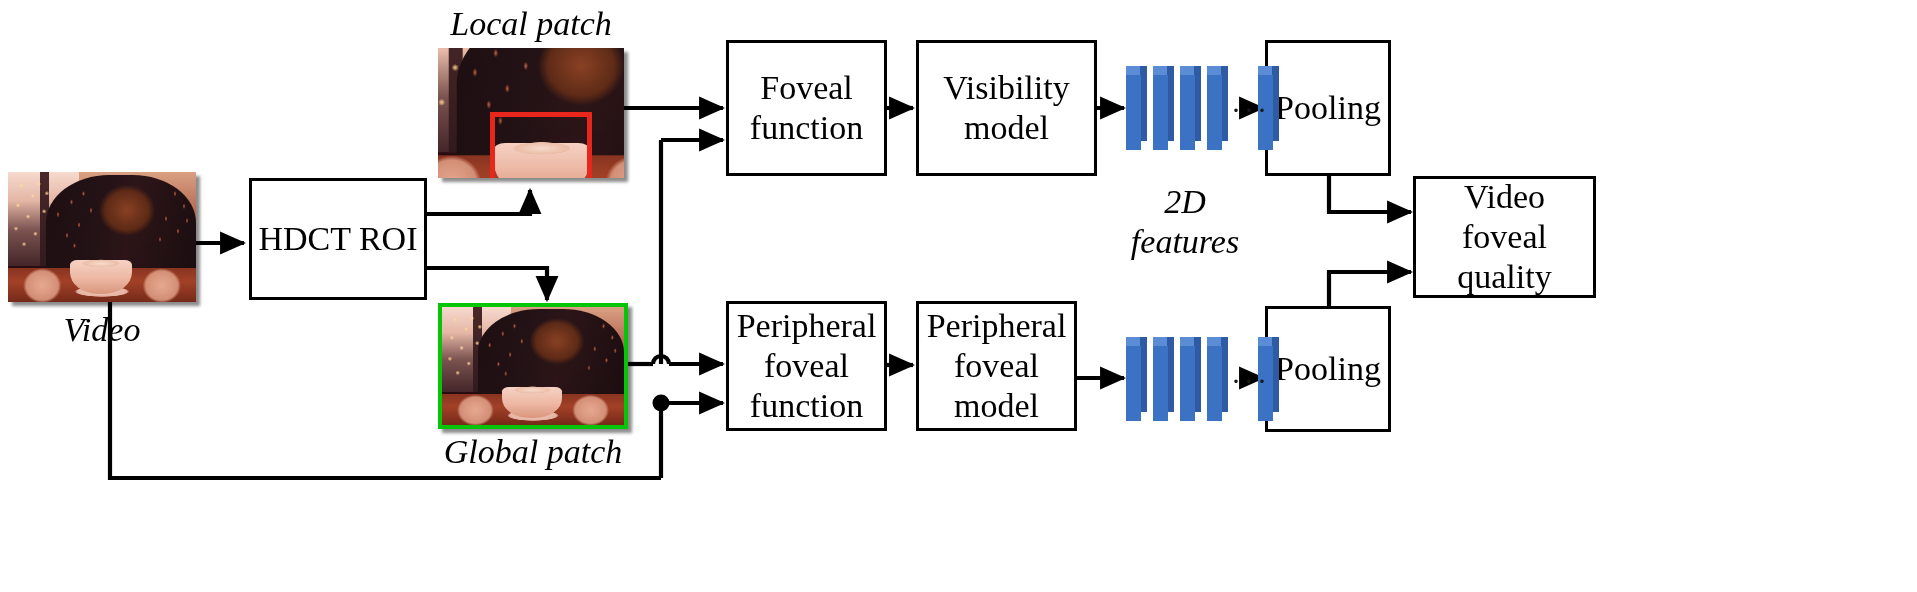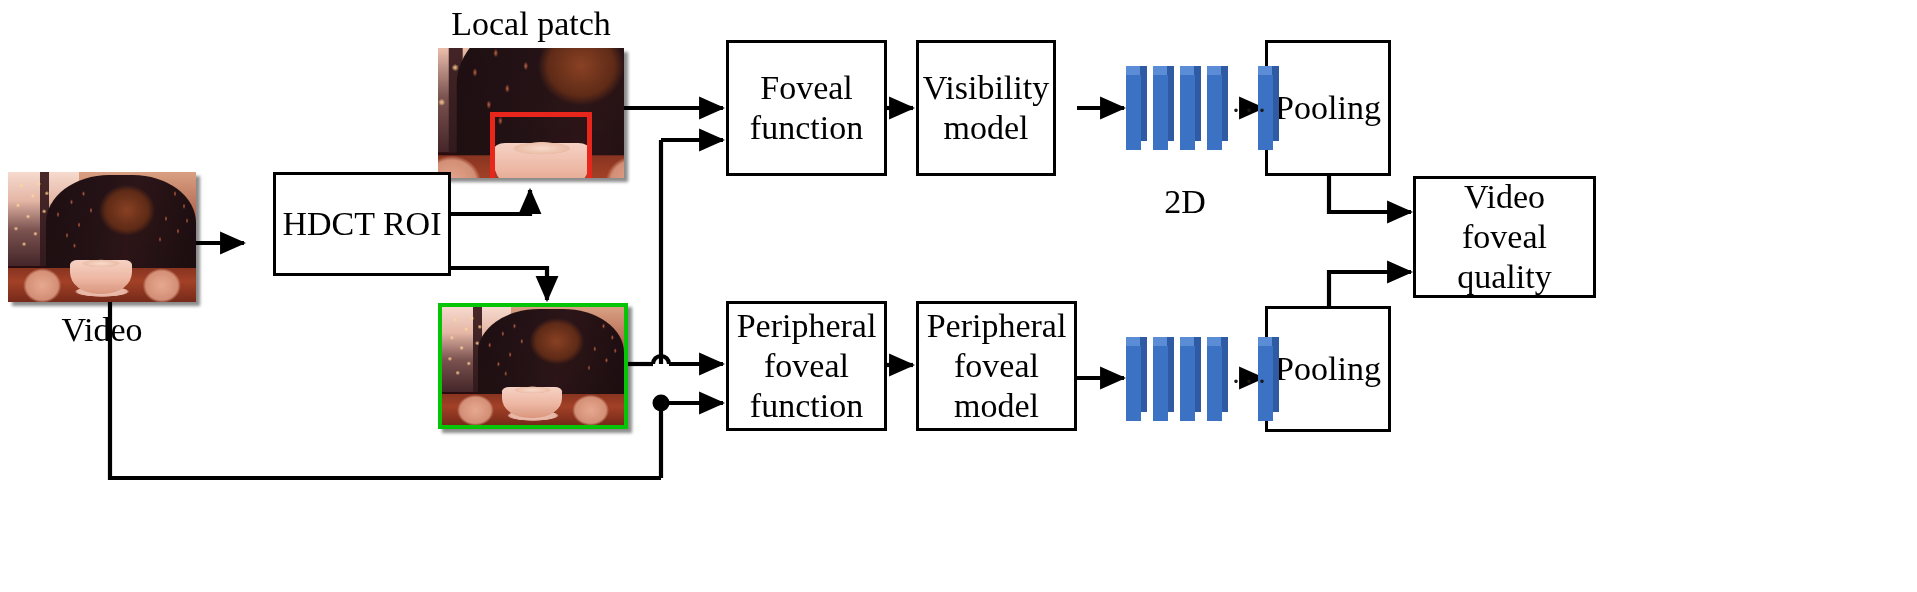--- a/index.html
+++ b/index.html
@@ -43,20 +43,21 @@
   .box .ln { display: block; white-space: nowrap; }
 
   
   .label {
     position: absolute;
     text-align: center;
     font-size: 34px;
     line-height: 1.18;
     white-space: nowrap;
     z-index: 5;
+    font-style: italic;
   }
   .label .ln { display: block; }
 
   
   .photo {
     position: absolute;
     box-sizing: border-box;
     overflow: hidden;
     z-index: 3;
   }
@@ -304,31 +305,34 @@
         <div class="sc-sweaterprint"></div>
         <div class="sc-table"></div>
         <div class="sc-hands"></div>
         <div class="sc-saucer"></div>
         <div class="sc-cup"></div>
         <div class="sc-foam"></div>
         <div class="warm-tint"></div>
       </div>
     </div>
   </div>
-
-  <div class="box" style="left:249px; top:172px; width:178px; height:104px;margin-left:24px;">
+  <div class="label" style="left:438px; top:432px; width:190px;">
+    <span class="ln">Global patch</span>
+  </div>
+
+  <div class="box" style="left:249px; top:178px; width:178px; height:122px;">
     <span class="ln">HDCT ROI</span>
   </div>
 
   <div class="box" style="left:726px; top:40px; width:161px; height:136px;">
     <span class="ln">Foveal</span>
     <span class="ln">function</span>
   </div>
 
-  <div class="box" style="left:916px; top:40px; width:140px; height:136px;">
+  <div class="box" style="left:916px; top:40px; width:181px; height:136px;">
     <span class="ln">Visibility</span>
     <span class="ln">model</span>
   </div>
 
   <div class="box" style="left:1265px; top:40px; width:126px; height:136px;">
     <span class="ln">Pooling</span>
   </div>
 
   <div class="box" style="left:726px; top:301px; width:161px; height:130px;">
     <span class="ln">Peripheral</span>
@@ -409,15 +413,16 @@
         <div class="side"></div>
         <div class="front"></div>
     </div>
   </div>
   <div class="ellipsis-dots" style="left:1231px; top:366px;">
     <span>···</span>
   </div>
 
   <div class="label" style="left:1090px; top:182px; width:190px;">
     <span class="ln">2D</span>
+    <span class="ln">features</span>
   </div>
 
 </div>
 
 </body></html>

